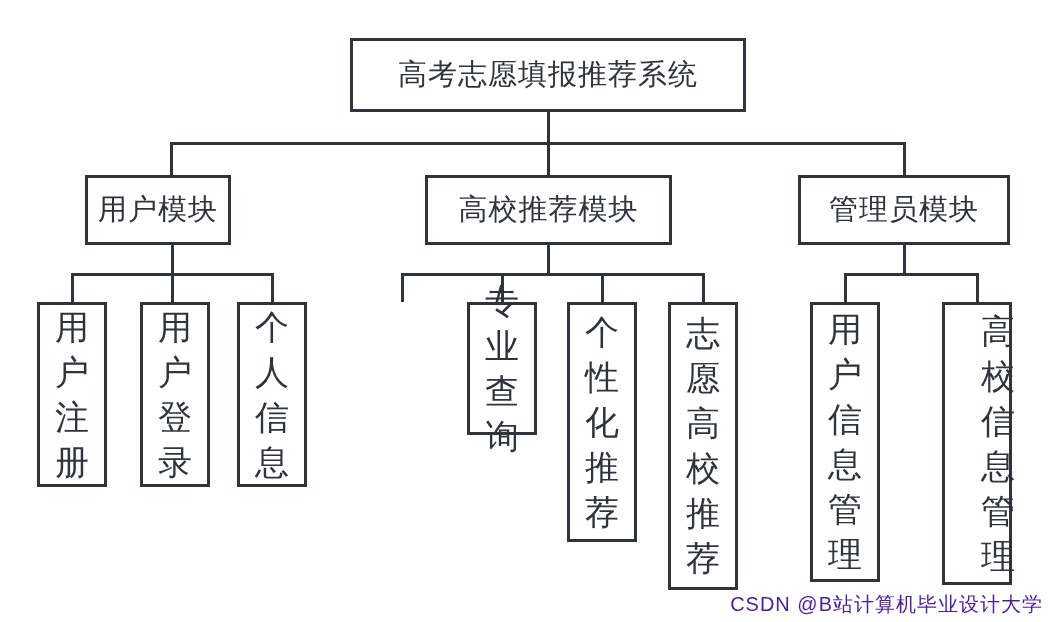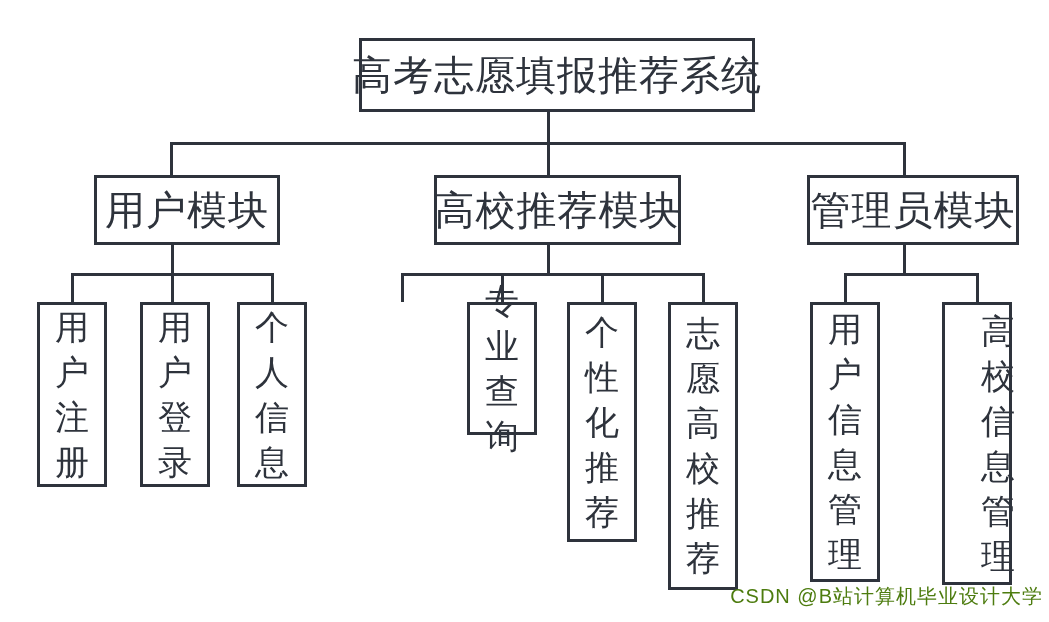--- a/index.html
+++ b/index.html
@@ -20,28 +20,27 @@
   }
   .node {
     position: absolute;
     border: 3px solid #2e333c;
     background: #ffffff;
     display: flex;
     align-items: center;
     justify-content: center;
   }
   .h-node {
-    font-size: 40px;
+    font-size: 29px;
     letter-spacing: 1px;
     white-space: nowrap;
-    margin-left: 9px;
   }
   .root-node { left: 350px; top: 38px; width: 396px; height: 74px; }
   .module-node { top: 175px; height: 70px; }
-  .mod-user  { left: 85px;  width: 186px; }
+  .mod-user  { left: 85px;  width: 146px; }
   .mod-rec   { left: 425px; width: 247px; justify-content: center; }
   .mod-admin { left: 798px; width: 212px; }
   .leaf {
     top: 302px;
     width: 70px;
   }
   .vtext {
     display: block;
     width: 100%;
     text-align: center;
@@ -54,23 +53,23 @@
   .lf-3 { left: 237px; height: 185px; }
   .lf-4 { left: 367px; height: 185px; }
   .lf-5 { left: 467px; height: 133px; }
   .lf-6 { left: 567px; height: 240px; }
   .lf-7 { left: 668px; height: 288px; }
   .lf-8 { left: 810px; height: 280px; }
   .lf-9 { left: 942px; height: 283px; padding-left: 36px; }
   .watermark {
     position: absolute;
     right: 6px;
-    bottom: 12px;
+    bottom: 4px;
     font-size: 20px;
-    color: #4d7c0f;
+    color: #4c1d95;
     letter-spacing: 1px;
     white-space: nowrap;
   }
 </style>
 </head>
 <body>
 
 <div class="canvas">
 
   <svg class="connectors" viewBox="0 0 1049 622" xmlns="http://www.w3.org/2000/svg">

